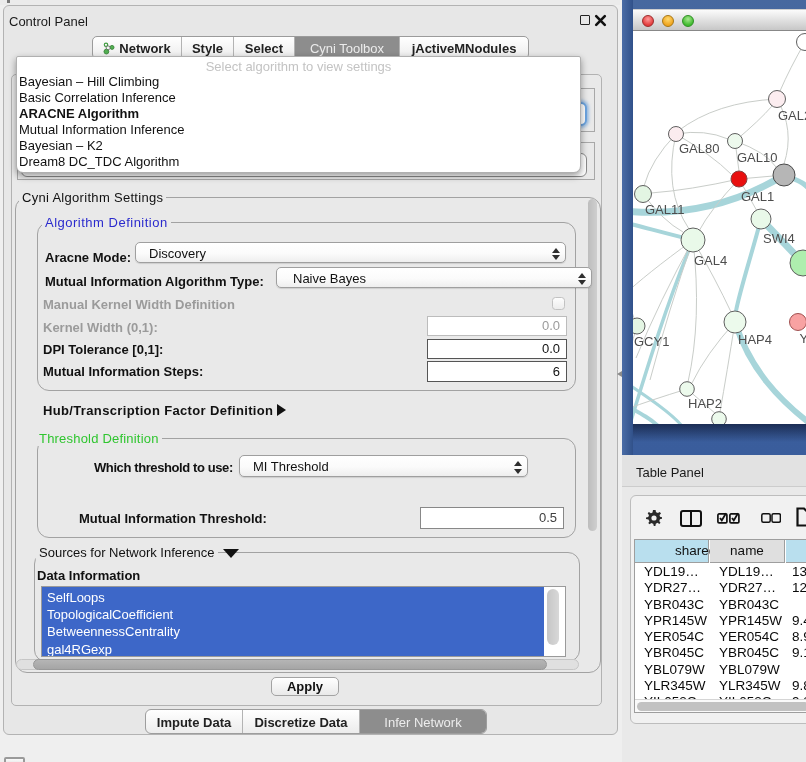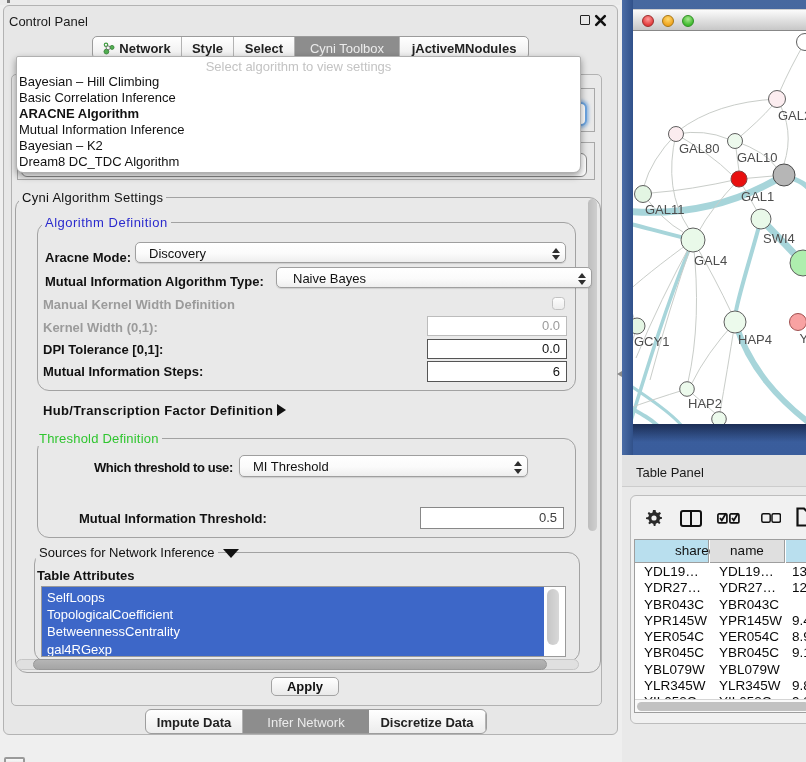--- a/index.html
+++ b/index.html
@@ -96,37 +96,37 @@
       <span class="updn" style="top:4px;"></span>
     </div>
 
   <div class="blbl abs" style="left:47px;top:505px;padding-left:28px;">Mutual Information Threshold:</div>
   <div class="tfield" style="left:416px;top:501px;width:144px;height:22px;border:1px solid #888;color:#404040;line-height:20px;">0.5</div>
 
   <div class="gbox" style="left:30px;top:546px;width:546px;height:110px;">
     <div class="gtitle" style="left:1px;color:#111;">Sources for Network Inference</div>
   </div>
   <div class="abs" style="left:219px;top:543px;width:0;height:0;border-left:8px solid transparent;border-right:8px solid transparent;border-top:9px solid #111;"></div>
-  <div class="blbl abs" style="left:33px;top:562px;">Table Attributes</div>
+  <div class="blbl abs" style="left:33px;top:562px;">Data Information</div>
 
   <div class="abs" style="left:37px;top:580px;width:525px;height:71px;background:#fff;border:1px solid #9a9a9a;overflow:hidden;">
     <div class="abs" style="left:0;top:0;width:502px;height:69px;background:#3d67c8;"></div>
     <div class="abs" style="left:5px;top:2px;font-size:13px;color:#fff;line-height:17.2px;">SelfLoops<br>TopologicalCoefficient<br>BetweennessCentrality<br>gal4RGexp</div>
     <div class="abs" style="left:505px;top:2px;width:12px;height:56px;background:linear-gradient(90deg,#c6c6c6,#d8d8d8);border-radius:6px;"></div>
   </div>
 
   <div class="abs" style="left:12px;top:653px;width:563px;height:11px;background:#e0e0e0;border:1px solid #c6c6c6;border-radius:6px;"></div>
   <div class="abs" style="left:29px;top:653px;width:514px;height:11px;background:linear-gradient(180deg,#b5b5b5,#a5a5a5);border-radius:6px;border:1px solid #989898;"></div>
 
   <div class="abs" style="left:267px;top:671px;width:68px;height:19px;background:linear-gradient(180deg,#ffffff,#e9e9e9);border:1px solid #a3a3a3;border-radius:5px;text-align:center;font-size:13px;font-weight:bold;color:#111;line-height:17px;">Apply</div>
 
   <div class="abs" id="btabs" style="left:141px;top:703px;height:25px;border:1px solid #9d9d9d;border-radius:6px;overflow:hidden;display:flex;background:linear-gradient(180deg,#ffffff,#ececec);">
     <div class="tab" style="width:97px;height:25px;line-height:23px;">Impute Data</div>
+    <div class="tab" style="width:117px;height:25px;line-height:23px;">Discretize Data</div>
     <div class="tab sel" style="width:126px;height:25px;line-height:23px;border-right:none;">Infer Network</div>
-    <div class="tab" style="width:117px;height:25px;line-height:23px;">Discretize Data</div>
   </div>
 </div>
 
 <div class="abs" style="left:16px;top:56px;width:565px;height:117px;background:#fff;border:1px solid #b0b0b0;border-radius:2px 2px 7px 7px;box-shadow:0 3px 7px rgba(0,0,0,0.4);z-index:50;">
   <div style="text-align:center;font-size:13px;color:#c3c3c3;margin-top:2px;height:15px;">Select algorithm to view settings</div>
   <div style="font-size:13px;color:#111;line-height:15.9px;padding-left:2px;">
     Bayesian – Hill Climbing<br>
     Basic Correlation Inference<br>
     <b>ARACNE Algorithm</b><br>
     Mutual Information Inference<br>

